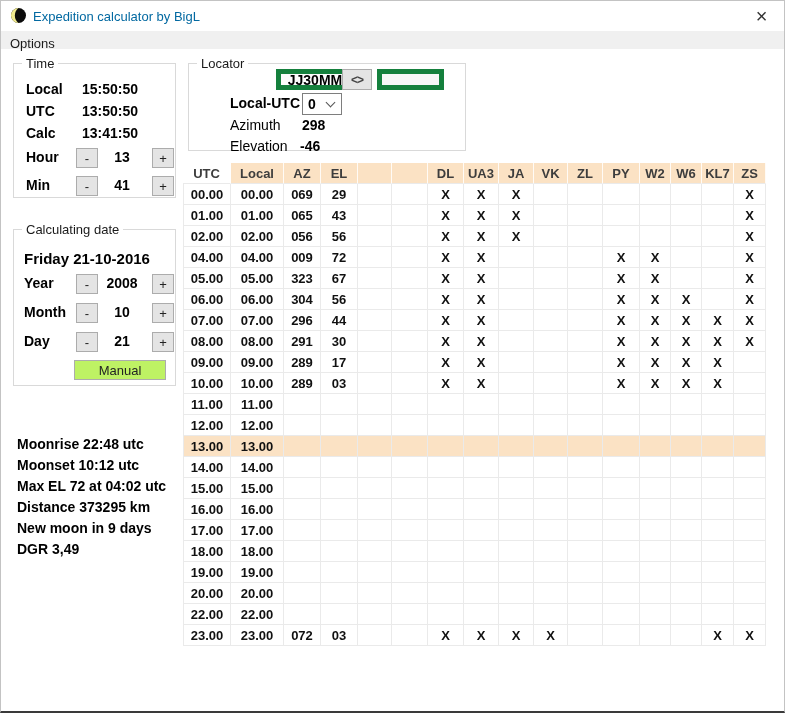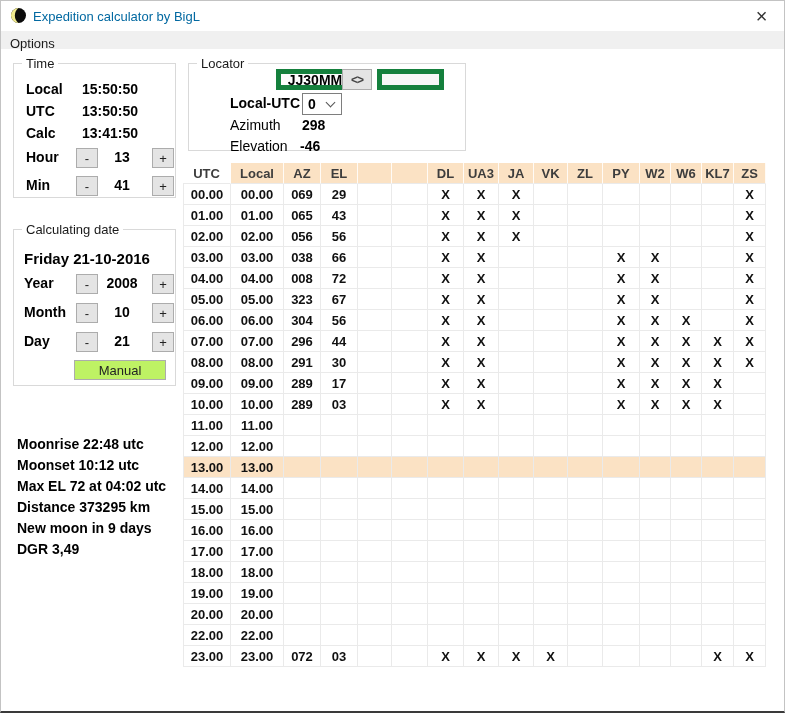--- a/index.html
+++ b/index.html
@@ -265,41 +265,23 @@
           <td>X</td>
           <td></td>
           <td></td>
           <td></td>
           <td></td>
           <td></td>
           <td></td>
           <td>X</td>
         </tr>
         <tr>
-          <td>03.00</td>
-          <td>03.00</td>
-          <td>038</td>
-          <td>66</td>
-          <td></td>
-          <td></td>
-          <td>X</td>
-          <td>X</td>
-          <td></td>
-          <td></td>
-          <td></td>
-          <td>X</td>
-          <td>X</td>
-          <td></td>
-          <td></td>
-          <td>X</td>
-        </tr>
-        <tr>
           <td>04.00</td>
           <td>04.00</td>
-          <td>008</td>
+          <td>009</td>
           <td>72</td>
           <td></td>
           <td></td>
           <td>X</td>
           <td>X</td>
           <td></td>
           <td></td>
           <td></td>
           <td>X</td>
           <td>X</td>

